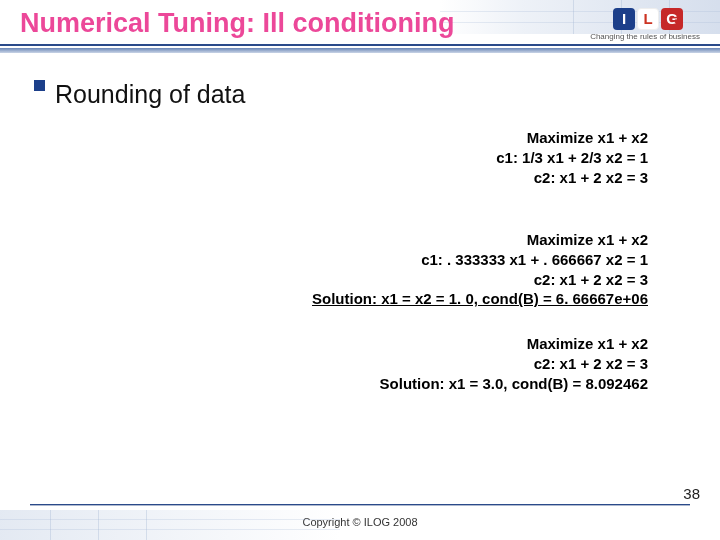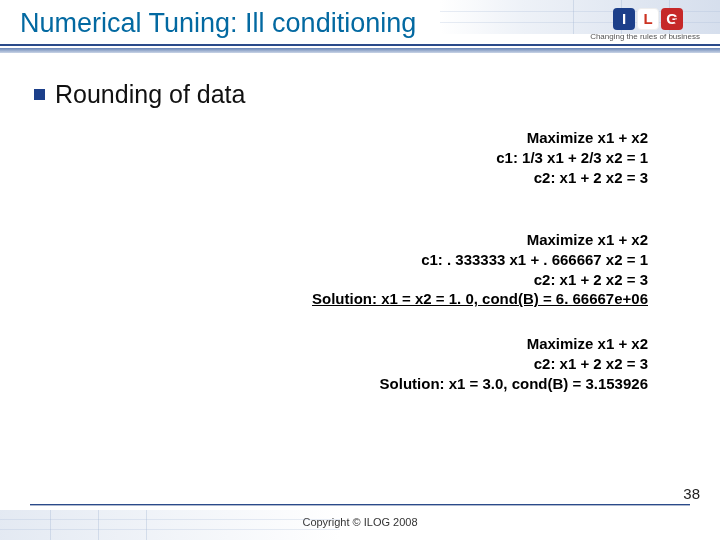--- a/index.html
+++ b/index.html
@@ -31,22 +31,22 @@
   .deco-v2 { top:0; right: 98px; width:1px; height:34px; background: rgba(160,180,210,0.35);}
   .deco-v3 { top:0; right: 146px; width:1px; height:34px; background: rgba(160,180,210,0.35);}
   .deco-h1 { top:11px; right:0; width:280px; height:1px; background: rgba(160,180,210,0.25);}
   .deco-h2 { top:22px; right:0; width:280px; height:1px; background: rgba(160,180,210,0.25);}
 
   .title {
     position: absolute;
     top: 8px;
     left: 20px;
     font-size: 27px;
-    font-weight: 400;
-    color: #0369a1;
+    font-weight: 700;
+    color: #ec4899;
   }
 
   .rule-top { position:absolute; top:44px; left:0; width:720px; height:2px; background:#2a4a8a; }
   .rule-bot { position:absolute; top:48px; left:0; width:720px; height:5px;
     background: linear-gradient(180deg,#6a86b6 0%, #c9d4e6 100%); }
 
   .logo {
     position: absolute;
     top: 8px; right: 35px;
     width: 72px; height: 24px; margin-left: 36px;
@@ -61,21 +61,20 @@
   .chip .dot { position:absolute; top:2px; right:4px; font-size:9px; color:#c62828;}
   .tagline {
     position:absolute; top:32px; right:20px; font-size:8px; color:#555;margin-left:23px;
   }
 
   .bullet-row {
     position: absolute;
     top: 80px;
     left: 34px;
     display: flex;
-    align-items: center;
   }
   .sq {
     width: 11px; height: 11px;
     background: #1c3f8a;
     margin-right: 10px;
   }
   .bullet-text {
     font-size: 25px;
     color: #111;
   }
@@ -163,21 +162,21 @@
   <div class="block b2">
     <div>Maximize  x1 + x2</div>
     <div>c1: . 333333 x1 + . 666667 x2 = 1</div>
     <div>c2: x1 + 2 x2 = 3</div>
     <div class="sol">Solution: x1 = x2 = 1. 0, cond(B) = 6. 66667e+06</div>
   </div>
 
   <div class="block b3">
     <div>Maximize x1 + x2</div>
     <div>c2: x1 + 2 x2 = 3</div>
-    <div class="sol">Solution: x1 = 3.0, cond(B) = 3.153926</div>
+    <div class="sol">Solution: x1 = 3.0, cond(B) = 8.092462</div>
   </div>
 
   <div class="pagenum">38</div>
 
   <div class="footer-line"></div>
   <div class="copyright">Copyright © ILOG 2008</div>
 
   <div class="deco-bot">
     <div class="deco-bv1"></div>
     <div class="deco-bv2"></div>

